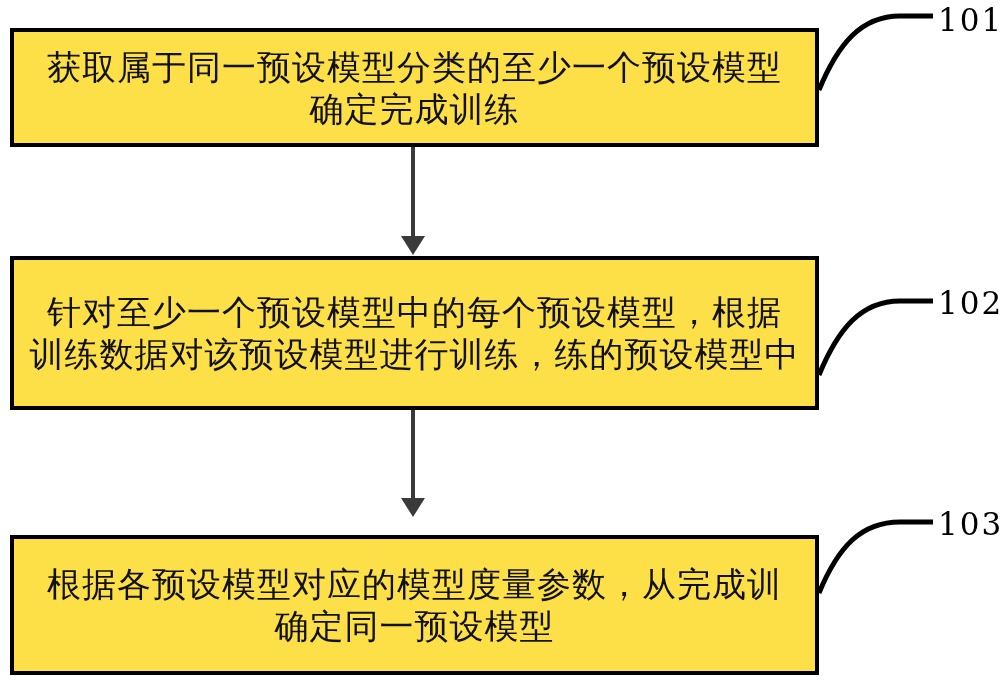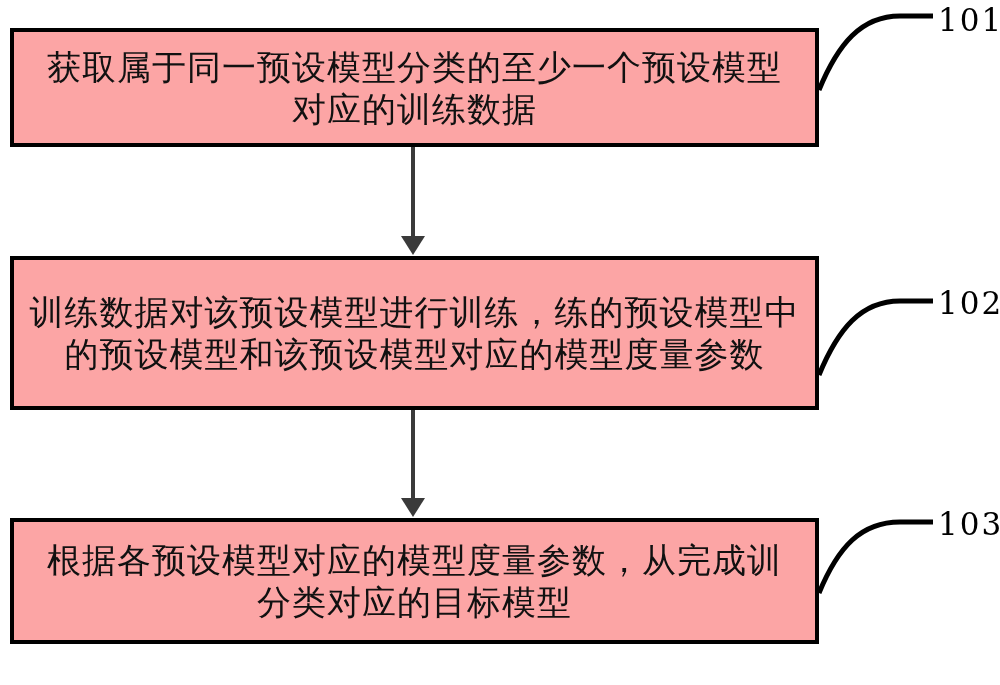--- a/index.html
+++ b/index.html
@@ -22,34 +22,34 @@
     width: 1000px;
     height: 685px;
     pointer-events: none;
   }
   .step-box {
     position: absolute;
     left: 10px;
     width: 809px;
     box-sizing: border-box;
     border: 4px solid #000000;
-    background: #fca5a5;
+    background: #fde047;
     display: flex;
     flex-direction: column;
     justify-content: center;
     align-items: center;
     text-align: center;
     color: #111111;
     font-size: 34px;
     line-height: 42px;
     letter-spacing: 1px;
   }
   #step-box-1 { top: 28px;  height: 119px; }
   #step-box-2 { top: 256px; height: 154px; }
-  #step-box-3 { top: 518px; height: 126px; align-items: center; }
+  #step-box-3 { top: 535px; height: 140px; align-items: center; }
   .step-line {
     white-space: nowrap;
   }
   .ref-label {
     position: absolute;
     color: #000000;
     font-size: 31px;
     line-height: 34px;
     letter-spacing: 2px;
   }
@@ -76,30 +76,30 @@
 
     <path d="M 819 90 C 838 44, 861 16, 900 16 L 933 16" fill="none" stroke-width="5" stroke-linecap="butt" stroke="#000000"></path>
 
     <path d="M 819 375 C 838 329, 861 301, 900 301 L 933 301" fill="none" stroke-width="5" stroke-linecap="butt" stroke="#000000"></path>
 
     <path d="M 819 593 C 838 547, 861 522, 900 522 L 933 522" fill="none" stroke-width="5" stroke-linecap="butt" stroke="#000000"></path>
   </svg>
 
   <div class="step-box" id="step-box-1">
     <div class="step-line">获取属于同一预设模型分类的至少一个预设模型</div>
-    <div class="step-line">对应的训练数据</div>
+    <div class="step-line">确定完成训练</div>
   </div>
 
   <div class="step-box" id="step-box-2">
+    <div class="step-line">针对至少一个预设模型中的每个预设模型，根据</div>
     <div class="step-line">训练数据对该预设模型进行训练，练的预设模型中</div>
-    <div class="step-line">的预设模型和该预设模型对应的模型度量参数</div>
   </div>
 
   <div class="step-box" id="step-box-3">
     <div class="step-line">根据各预设模型对应的模型度量参数，从完成训</div>
-    <div class="step-line">分类对应的目标模型</div>
+    <div class="step-line">确定同一预设模型</div>
   </div>
 
   <div class="ref-label" id="ref-label-1">101</div>
   <div class="ref-label" id="ref-label-2">102</div>
   <div class="ref-label" id="ref-label-3">103</div>
 
 </div>
 
 </body></html>

